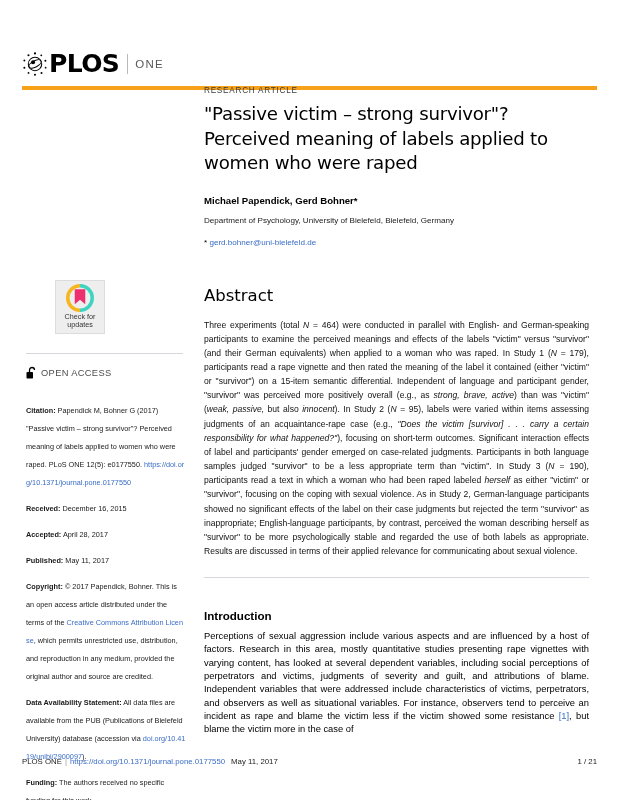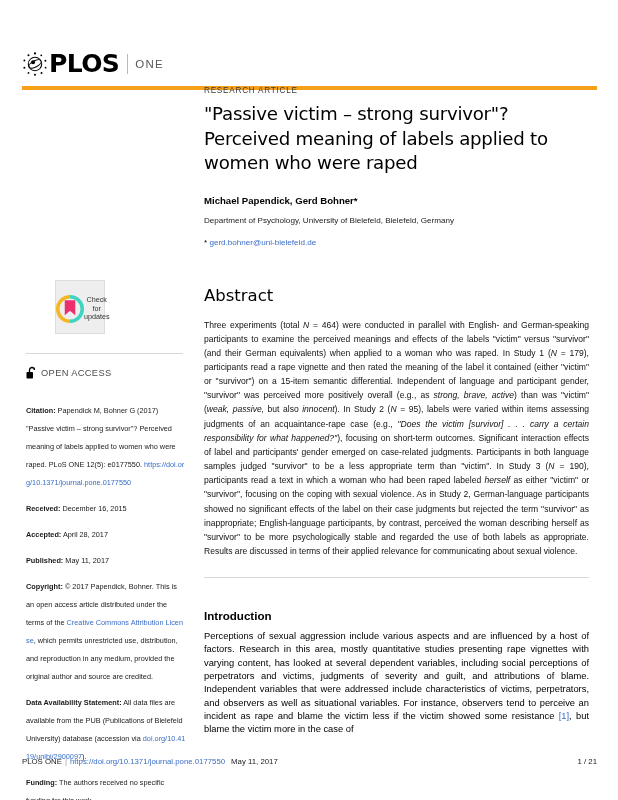--- a/index.html
+++ b/index.html
@@ -75,21 +75,21 @@
     width: 385px;
   }
 
   
   #crossmark {
     width: 50px; height: 54px;
     background: #eeeeee;
     border: 1px solid #dcdcdc;
     margin-left: 29px;
     display: flex;
-    flex-direction: row;
+    flex-direction: column;
     align-items: center;
     justify-content: flex-start;
     padding-top: 3px;
     box-sizing: border-box;
   }
   #crossmark-mark { width: 28px; height: 28px; display: block; }
   #crossmark-label {
     font-size: 7.2px;
     line-height: 8.4px;
     text-align: center;

